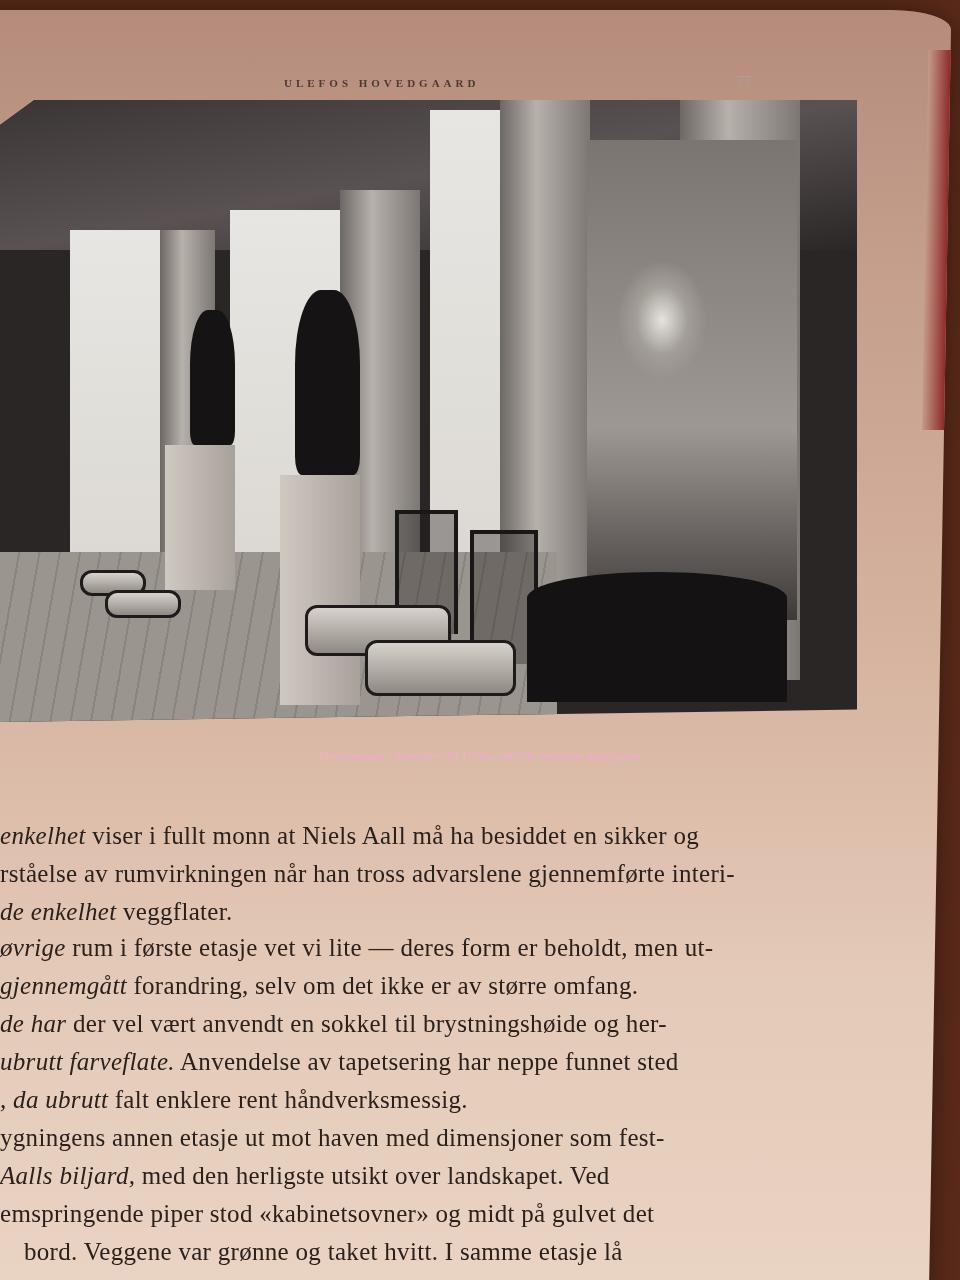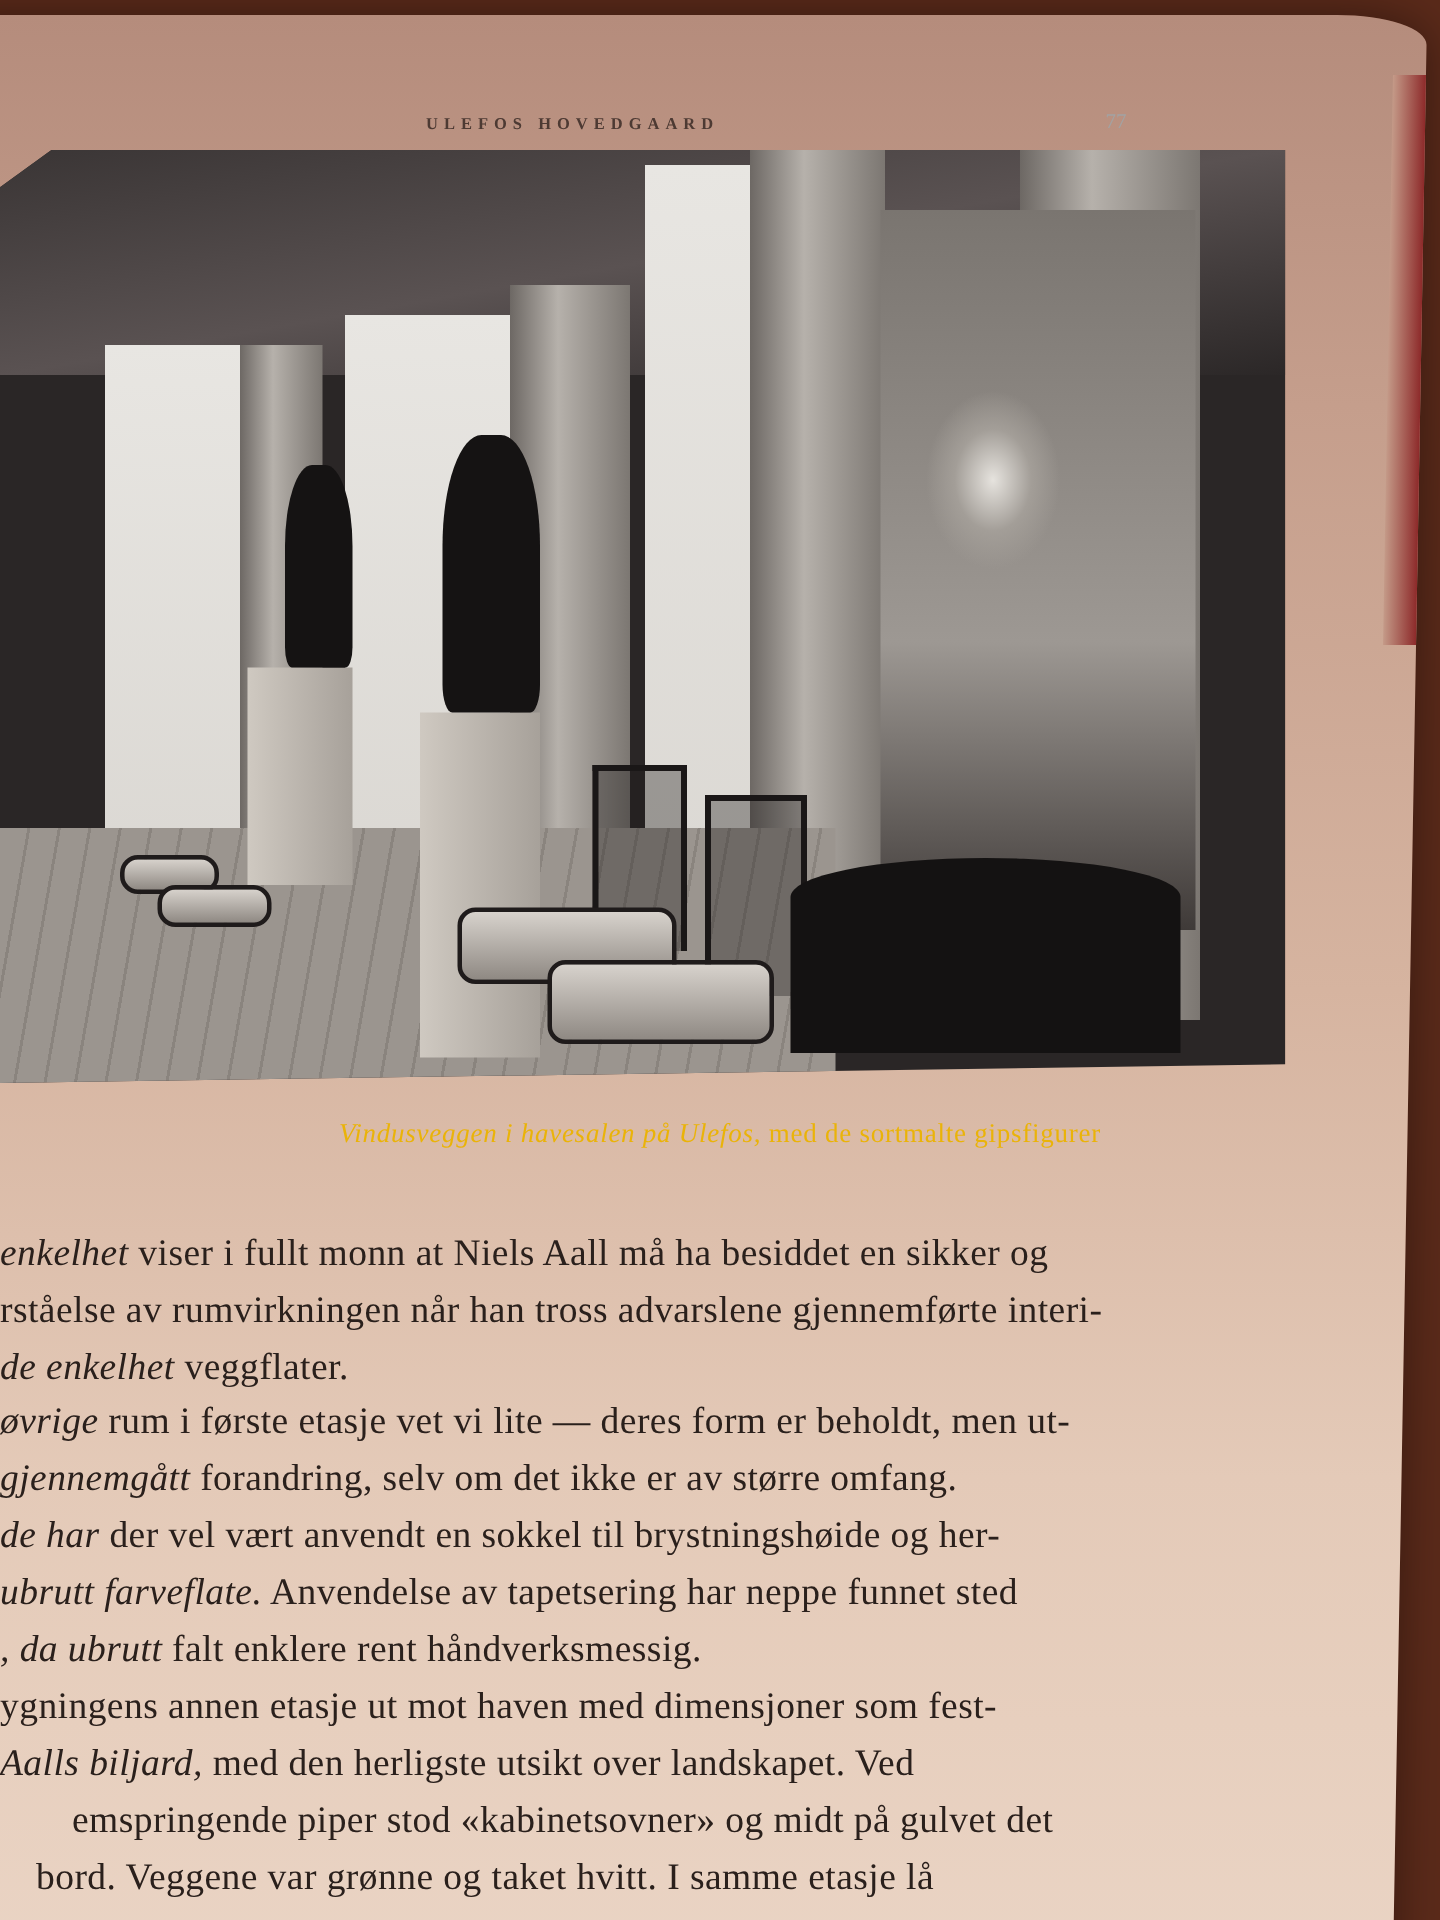--- a/index.html
+++ b/index.html
@@ -47,21 +47,21 @@
     .photo .statue { position: absolute; background: #151313; border-radius: 40% 40% 10% 10%; }
     .photo .pedestal { position: absolute; background: linear-gradient(90deg, #cfc9c1, #a7a19a); }
     .photo .chair { position: absolute; border: 4px solid #1a1717; border-bottom: none; background: rgba(30,26,26,.35); }
     .photo .seat { position: absolute; background: linear-gradient(180deg, #d7d2cc, #8f8983); border-radius: 12px; border: 3px solid #1f1b1b; }
     .photo .mirror { position: absolute; right: 60px; top: 40px; width: 210px; height: 480px; background: linear-gradient(180deg,#7a7570,#9d9893 60%,#3f3a38); }
     .photo .chandelier { position: absolute; right: 150px; top: 160px; width: 90px; height: 120px;
       background: radial-gradient(ellipse at center, #e6e3de 0%, #a39e98 40%, transparent 70%); }
     .photo .table { position: absolute; right: 70px; bottom: 20px; width: 260px; height: 130px; background: #141212; border-radius: 50% 50% 0 0 / 20% 20% 0 0; }
     .caption {
       position: absolute; left: 0; top: 745px; width: 960px;
-      text-align: center; font-size: 18px; color: #eab308; line-height: 21px;
+      text-align: center; font-size: 11px; color: #f9a8d4; line-height: 21px;
       font-family: "Liberation Serif", serif; letter-spacing: .5px;
     }
     .caption .italic { font-style: italic; }
     .body-text {
       position: absolute; left: 0; top: 822px; width: 960px;
       font-family: "Liberation Serif", serif; color: #2a201c;
     }
     .line {
       white-space: nowrap; font-size: 25px; position: absolute; left: 0;
       letter-spacing: .3px;
@@ -111,15 +111,15 @@
   <div class="line" style="top:0px;"><em>enkelhet</em><span> viser i fullt monn at Niels Aall må ha besiddet en sikker og</span></div>
   <div class="line" style="top:38px;text-align:center;"><em></em><span>rståelse av rumvirkningen når han tross advarslene gjennemførte interi-</span></div>
   <div class="line" style="top:76px;"><em>de enkelhet</em><span> veggflater.</span></div>
   <div class="line" style="top:112px;"><em>øvrige</em><span> rum i første etasje vet vi lite — deres form er beholdt, men ut-</span></div>
   <div class="line" style="top:150px;"><em>gjennemgått</em><span> forandring, selv om det ikke er av større omfang.</span></div>
   <div class="line" style="top:188px;"><em>de har</em><span> der vel vært anvendt en sokkel til brystningshøide og her-</span></div>
   <div class="line" style="top:226px;"><em>ubrutt farveflate.</em><span> Anvendelse av tapetsering har neppe funnet sted</span></div>
   <div class="line" style="top:264px;"><em>, da ubrutt</em><span> falt enklere rent håndverksmessig.</span></div>
   <div class="line" style="top:302px;"><em></em><span>ygningens annen etasje ut mot haven med dimensjoner som fest-</span></div>
   <div class="line" style="top:340px;"><em>Aalls biljard,</em><span> med den herligste utsikt over landskapet. Ved</span></div>
-  <div class="line" style="top:378px;padding-left:48px;"><em></em><span>emspringende piper stod «kabinetsovner» og midt på gulvet det</span></div>
+  <div class="line" style="top:378px;"><em></em><span>emspringende piper stod «kabinetsovner» og midt på gulvet det</span></div>
   <div class="line" style="top:416px;padding-left:24px;"><em></em><span>bord. Veggene var grønne og taket hvitt. I samme etasje lå</span></div>
 </div>
 
 </body></html>

